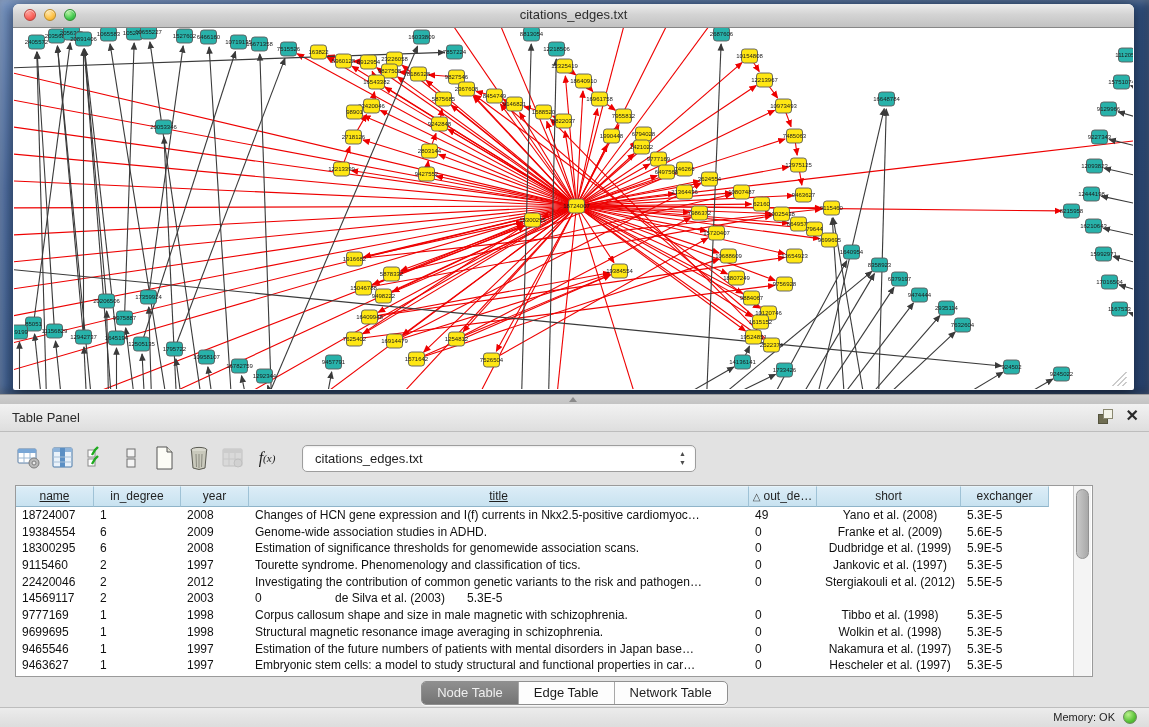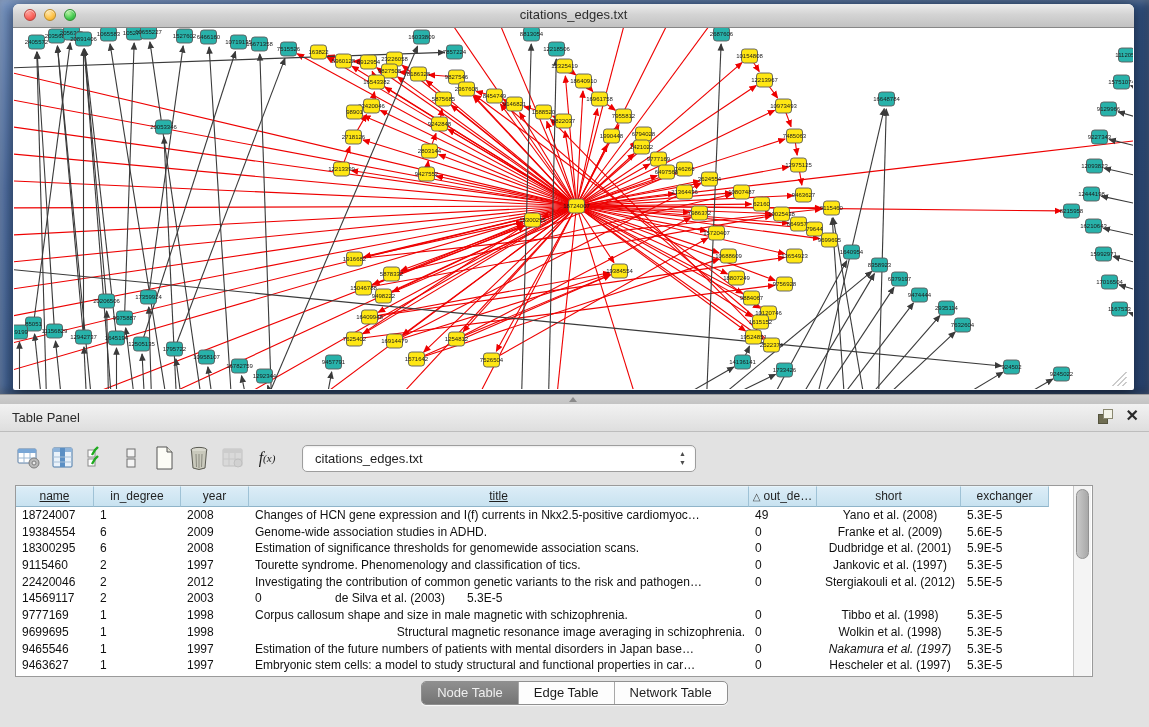--- a/index.html
+++ b/index.html
@@ -681,21 +681,21 @@
             <div class="tcell" style="width: 68px;">0</div>
             <div class="tcell center" style="width: 144px;">Franke et al. (2009)</div>
             <div class="tcell" style="width: 88px;">5.6E-5</div>
           </div>
           <div class="trow">
             <div class="tcell" style="width: 78px;">18300295</div>
             <div class="tcell" style="width: 87px;">6</div>
             <div class="tcell" style="width: 68px;">2008</div>
             <div class="tcell" style="width: 500px;">Estimation of significance thresholds for genomewide association scans.</div>
             <div class="tcell" style="width: 68px;">0</div>
-            <div class="tcell center" style="width: 144px;">Dudbridge et al. (2001)</div>
+            <div class="tcell center" style="width: 144px;">Dudbridge et al. (1999)</div>
             <div class="tcell" style="width: 88px;">5.9E-5</div>
           </div>
           <div class="trow">
             <div class="tcell" style="width: 78px;">9115460</div>
             <div class="tcell" style="width: 87px;">2</div>
             <div class="tcell" style="width: 68px;">1997</div>
             <div class="tcell" style="width: 500px;">Tourette syndrome. Phenomenology and classification of tics.</div>
             <div class="tcell" style="width: 68px;">0</div>
             <div class="tcell center" style="width: 144px;">Jankovic et al. (1997)</div>
             <div class="tcell" style="width: 88px;">5.3E-5</div>
@@ -723,32 +723,32 @@
             <div class="tcell" style="width: 68px;">1998</div>
             <div class="tcell" style="width: 500px;">Corpus callosum shape and size in male magnetic with schizophrenia.</div>
             <div class="tcell" style="width: 68px;">0</div>
             <div class="tcell center" style="width: 144px;">Tibbo et al. (1998)</div>
             <div class="tcell" style="width: 88px;">5.3E-5</div>
           </div>
           <div class="trow">
             <div class="tcell" style="width: 78px;">9699695</div>
             <div class="tcell" style="width: 87px;">1</div>
             <div class="tcell" style="width: 68px;">1998</div>
-            <div class="tcell" style="width: 500px; text-align: right;">Structural magnetic resonance image averaging in schizophrenia.</div>
+            <div class="tcell" style="width: 500px;">Structural magnetic resonance image averaging in schizophrenia.</div>
             <div class="tcell" style="width: 68px;">0</div>
             <div class="tcell center" style="width: 144px;">Wolkin et al. (1998)</div>
             <div class="tcell" style="width: 88px;">5.3E-5</div>
           </div>
           <div class="trow">
             <div class="tcell" style="width: 78px;">9465546</div>
             <div class="tcell" style="width: 87px;">1</div>
             <div class="tcell" style="width: 68px;">1997</div>
             <div class="tcell" style="width: 500px;">Estimation of the future numbers of patients with mental disorders in Japan base…</div>
             <div class="tcell" style="width: 68px;">0</div>
-            <div class="tcell center" style="width: 144px; font-style: italic;">Nakamura et al. (1997)</div>
+            <div class="tcell center" style="width: 144px;">Nakamura et al. (1997)</div>
             <div class="tcell" style="width: 88px;">5.3E-5</div>
           </div>
           <div class="trow">
             <div class="tcell" style="width: 78px;">9463627</div>
             <div class="tcell" style="width: 87px;">1</div>
             <div class="tcell" style="width: 68px;">1997</div>
             <div class="tcell" style="width: 500px;">Embryonic stem cells: a model to study structural and functional properties in car…</div>
             <div class="tcell" style="width: 68px;">0</div>
             <div class="tcell center" style="width: 144px;">Hescheler et al. (1997)</div>
             <div class="tcell" style="width: 88px;">5.3E-5</div>
@@ -761,13 +761,17 @@
   </div>
 
   <div class="tabsrow">
     <div class="segmented" id="tabs">
         <span class="segment active">Node Table</span>
         <span class="segment">Edge Table</span>
         <span class="segment">Network Table</span>
       </div>
   </div>
 
+  <div class="statusbar">
+    <span class="mem">Memory: OK</span>
+    <span class="memdot"></span>
+  </div>
 </div>
 
 </body></html>

